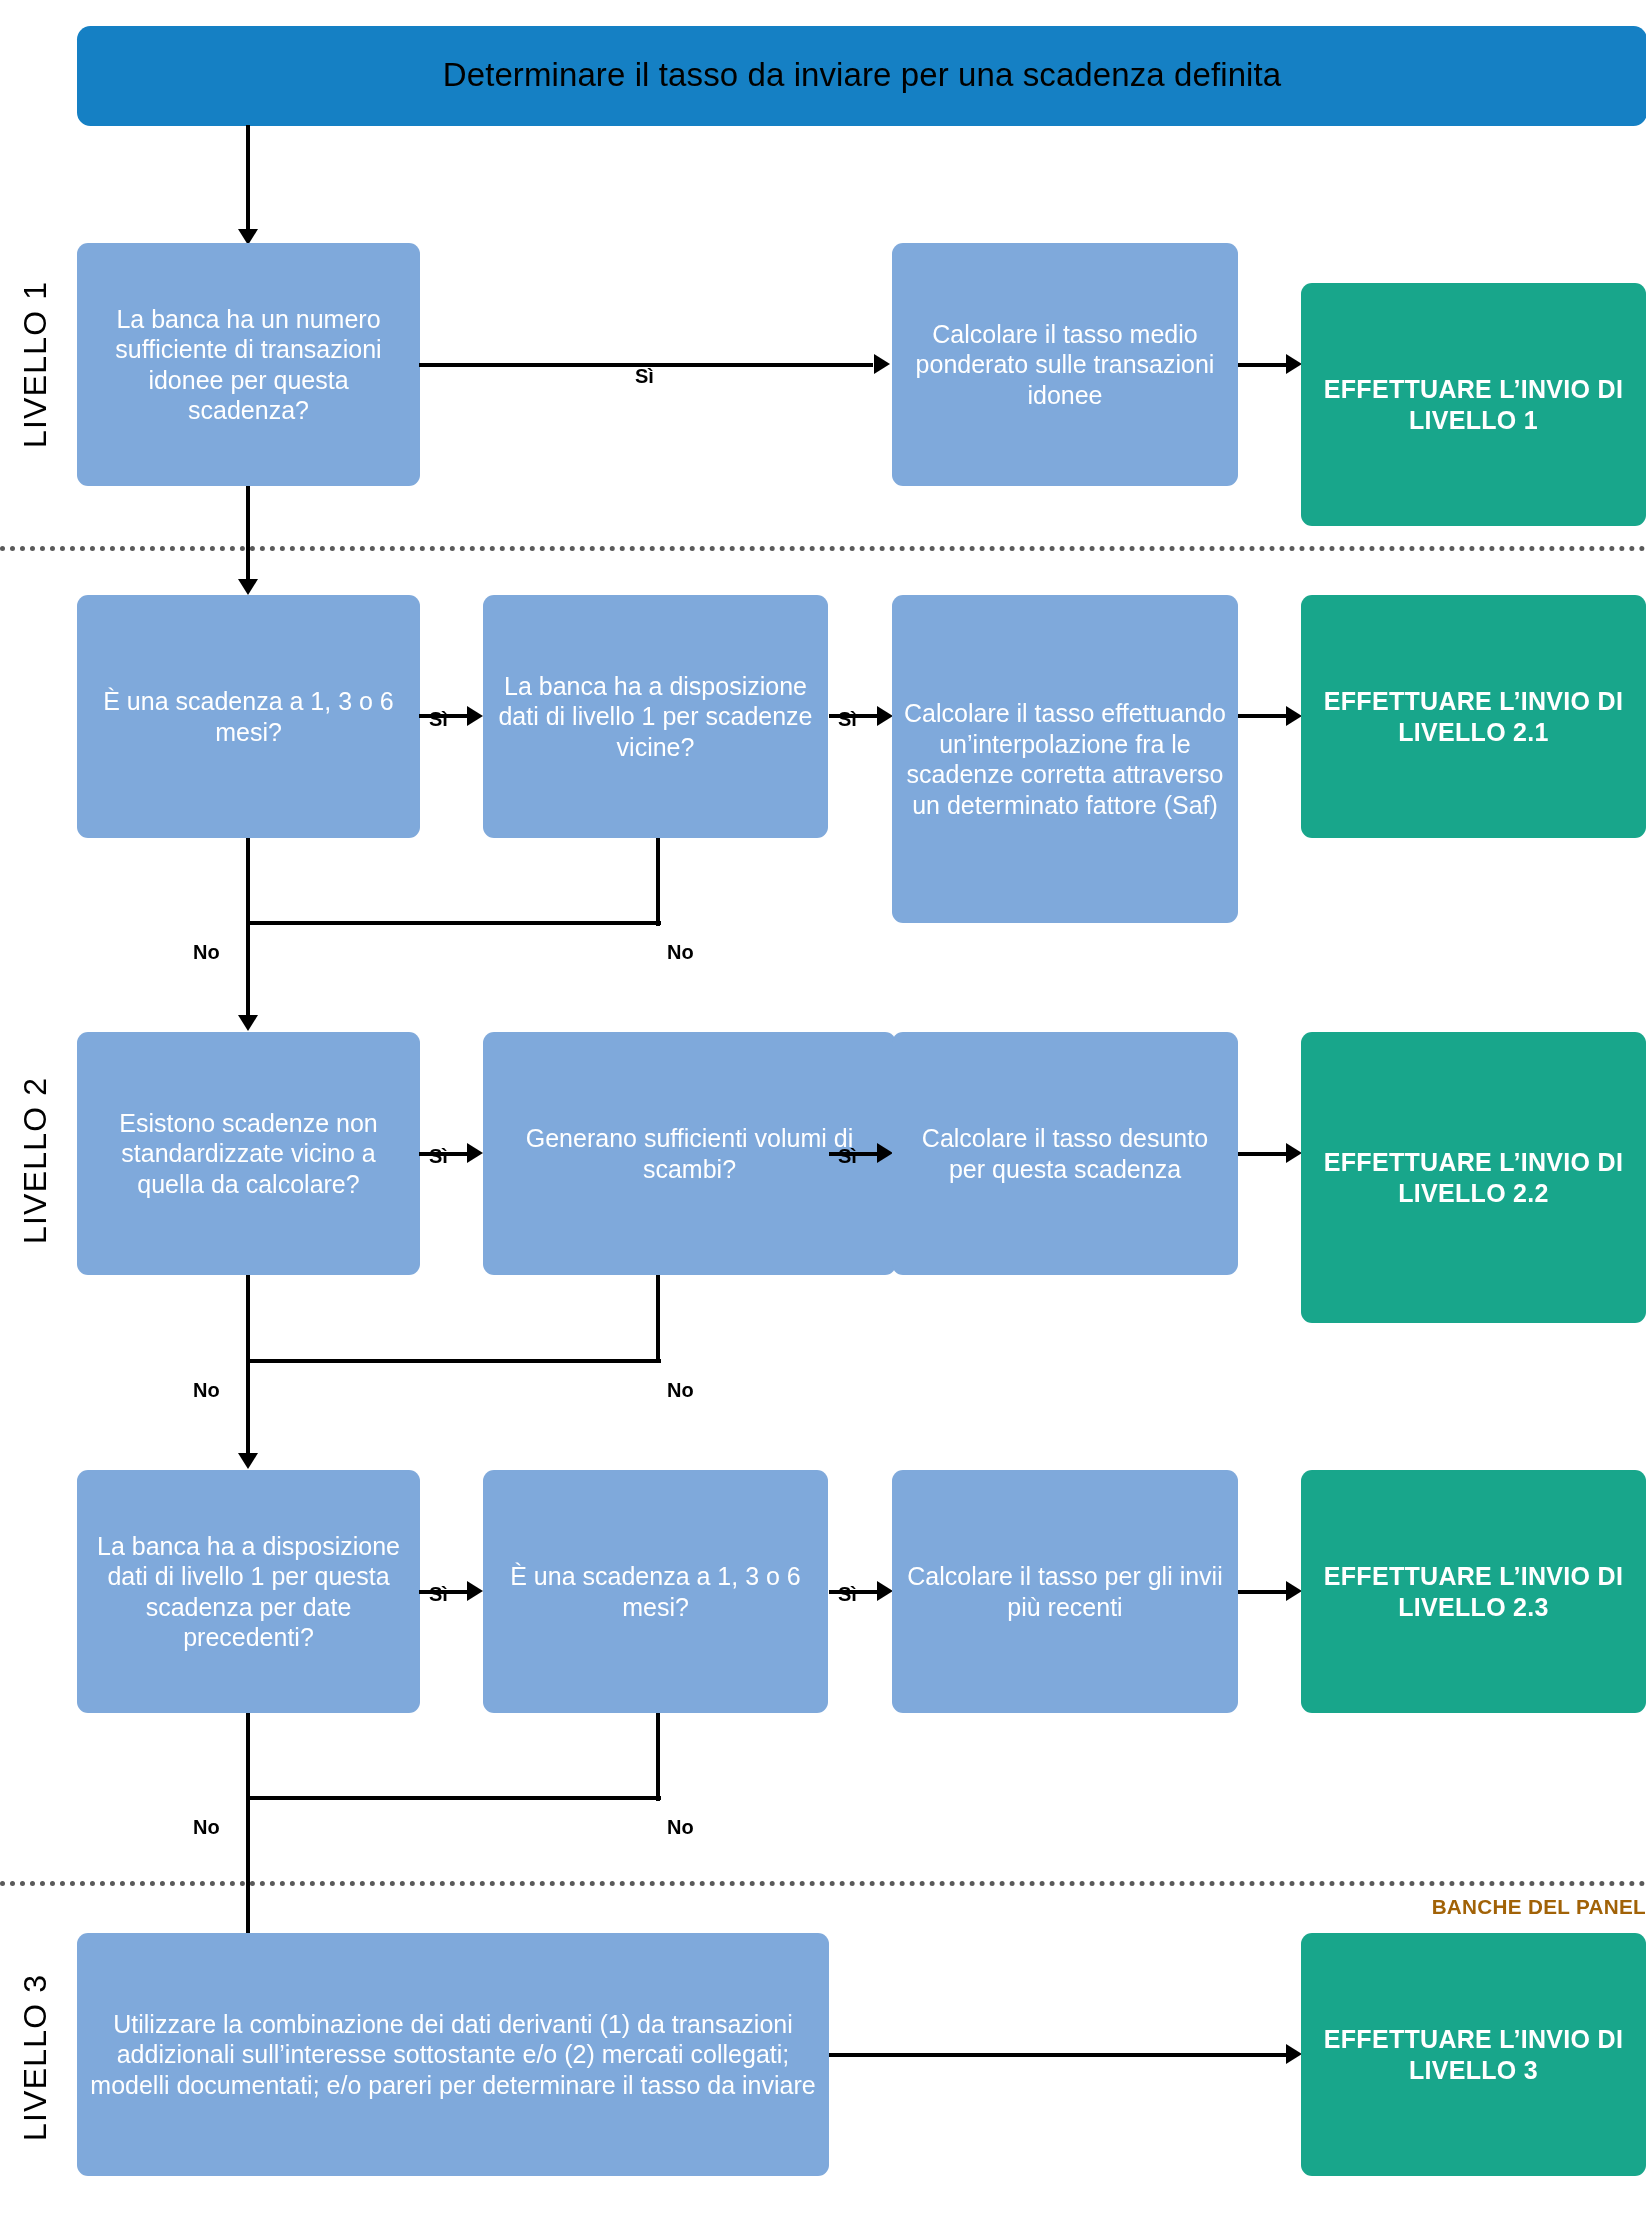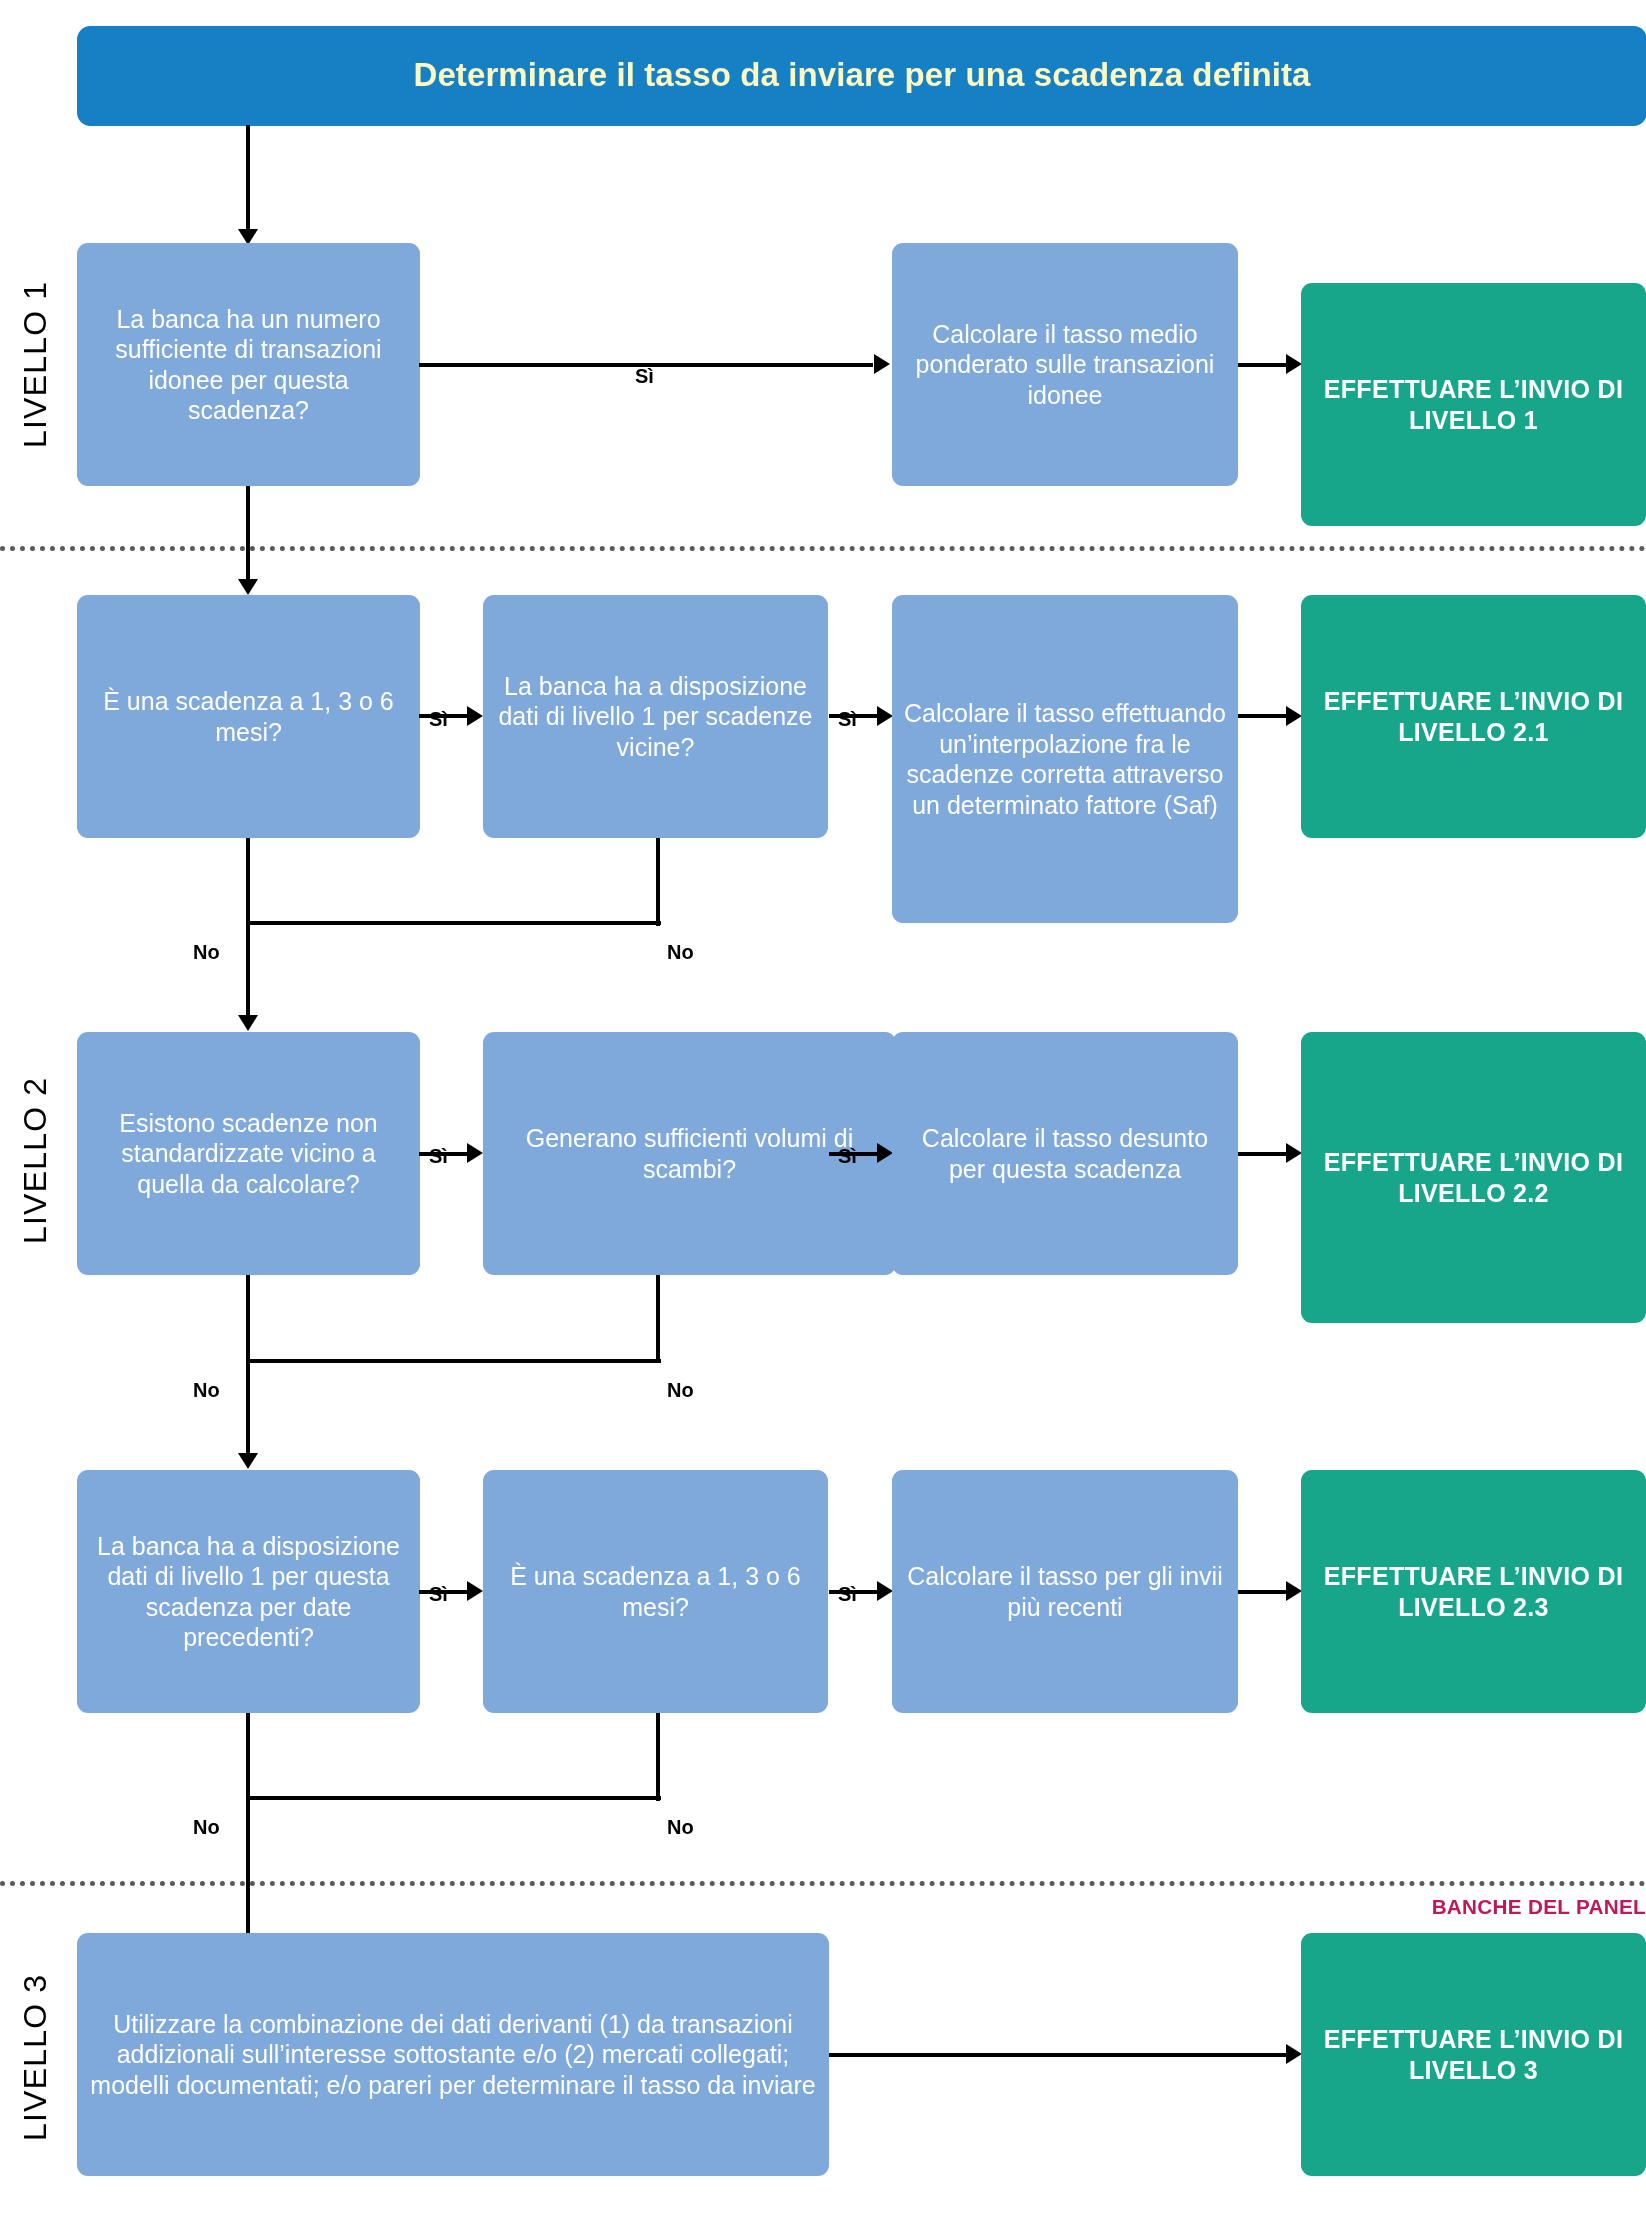--- a/index.html
+++ b/index.html
@@ -27,23 +27,23 @@
     top: 25.5px;
     width: 1570px;
     height: 100px;
     background: #1580c4;
     border-radius: 13.4px;
     display: flex;
     align-items: center;
     justify-content: center;
   }
   .header-title {
-    color: #fef9c3;
+    color: #000000;
     font-size: 33px;
-    font-weight: bold;
+    font-weight: normal;
     letter-spacing: 0.1px;
     text-align: center;
     line-height: 1.1;
   }
 
   
   .level-label {
     color: #000000;
     font-size: 32px;
     font-weight: 400;
@@ -100,21 +100,21 @@
   }
 
   
   .divider {
     height: 0;
     border-top: 5.5px dotted #595959;
   }
 
   
   .panel-caption {
-    color: #be185d;
+    color: #a16207;
     font-size: 20.7px;
     font-weight: bold;
     letter-spacing: 0.3px;
     white-space: nowrap;
     text-align: right;
   }
 </style>
 </head>
 <body>
 

